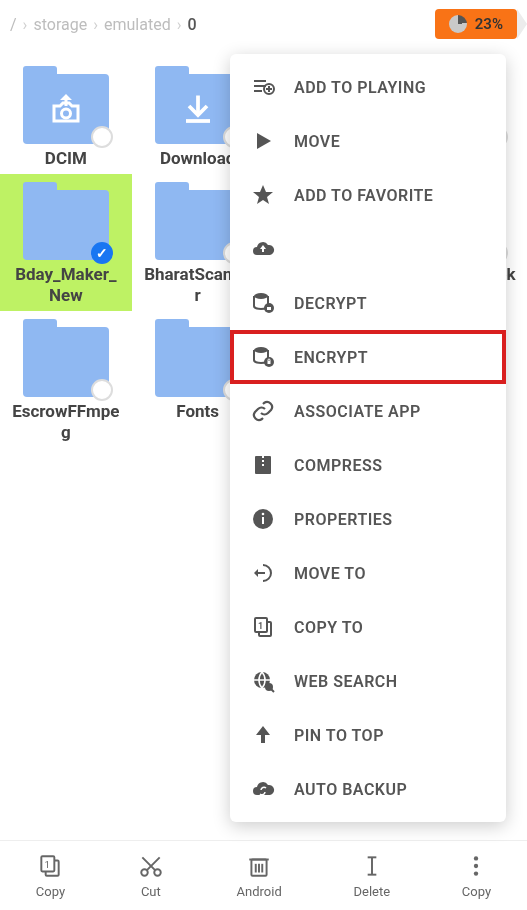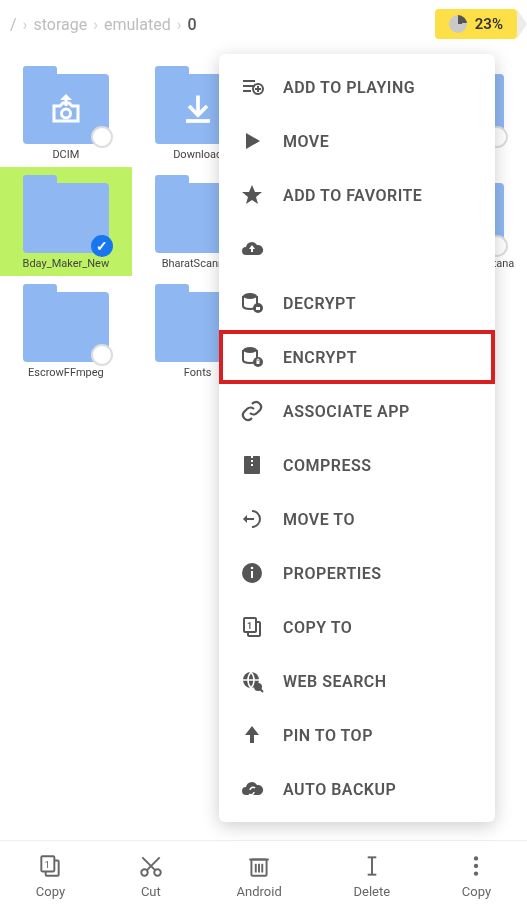--- a/index.html
+++ b/index.html
@@ -18,21 +18,21 @@
     padding: 8px 10px;
     height: 48px;
     gap: 6px;
     color: #bdbdbd;
     font-size: 16px;
   }
   .breadcrumb .chev { color: #d0d0d0; }
   .breadcrumb .current { color: #555; font-weight: 500; }
   .storage-badge {
     margin-left: auto;
-    background: #fde047;
+    background: #f97316;
     padding: 6px 14px;
     border-radius: 4px;
     display: flex;
     align-items: center;
     gap: 8px;
     color: #333;
     font-weight: 600;
     font-size: 15px;
     position: relative;
   }
@@ -57,26 +57,27 @@
   }
   .folder-item {
     display: flex;
     flex-direction: column;
     align-items: center;
     padding: 6px 4px;
     text-align: center;
     position: relative;
   }
   .folder-item .label {
-    font-size: 11px;
+    font-size: 17px;
     color: #444;
     line-height: 1.2;
     margin-top: 4px;
     max-width: 110px;
     word-wrap: break-word;
+    font-weight: bold;
   }
   .folder-item.selected {
     background: #bef264;
   }
   .folder-icon {
     width: 86px; height: 70px;
     position: relative;
     background: #8fb8f2;
     border-radius: 4px;
     margin-top: 10px;
@@ -108,21 +109,21 @@
   .glyph {
     position: absolute;
     top: 50%; left: 50%;
     transform: translate(-50%, -50%);
     color: #fff;
     font-size: 30px;
   }
   
   .menu {
     position: absolute;
-    top: 54px; right: 32px;
+    top: 54px; right: 21px;
     width: 276px;
     background: #fff;
     border-radius: 6px;
     box-shadow: 0 4px 18px rgba(0,0,0,0.2);
     padding: 6px 0;
     z-index: 50;
   }
   .menu-item {
     display: flex;
     align-items: center;
@@ -337,34 +338,34 @@
           <rect x="11" y="3" width="2" height="2" fill="#fff"></rect>
           <rect x="11" y="7" width="2" height="2" fill="#fff"></rect>
           <rect x="11" y="11" width="2" height="2" fill="#fff"></rect>
         </svg>
       </span>
       <span>COMPRESS</span>
     </div>
     <div class="menu-item">
       <span class="mi">
         <svg viewBox="0 0 24 24" width="24" height="24" fill="#555">
-          <path d="M3 12l4-4v3h7v2H7v3l-4-4zm18 0a9 9 0 01-9 9v-2a7 7 0 007-7 7 7 0 00-7-7V3a9 9 0 019 9z"></path>
-        </svg>
-      </span>
-      <span>MOVE TO</span>
-    </div>
-    <div class="menu-item">
-      <span class="mi">
-        <svg viewBox="0 0 24 24" width="24" height="24" fill="#555">
           <circle cx="12" cy="12" r="10"></circle>
           <rect x="11" y="10" width="2" height="7" fill="#fff"></rect>
           <circle cx="12" cy="7" r="1.3" fill="#fff"></circle>
         </svg>
       </span>
       <span>PROPERTIES</span>
+    </div>
+    <div class="menu-item">
+      <span class="mi">
+        <svg viewBox="0 0 24 24" width="24" height="24" fill="#555">
+          <path d="M3 12l4-4v3h7v2H7v3l-4-4zm18 0a9 9 0 01-9 9v-2a7 7 0 007-7 7 7 0 00-7-7V3a9 9 0 019 9z"></path>
+        </svg>
+      </span>
+      <span>MOVE TO</span>
     </div>
     <div class="menu-item">
       <span class="mi">
         <svg viewBox="0 0 24 24" width="24" height="24" fill="none" stroke="#555" stroke-width="2">
           <rect x="8" y="7" width="12" height="14" rx="1"></rect>
           <rect x="4" y="3" width="12" height="14" rx="1" fill="#fff"></rect>
           <text x="7" y="14" font-size="9" fill="#555" stroke="none">1</text>
         </svg>
       </span>
       <span>COPY TO</span>

